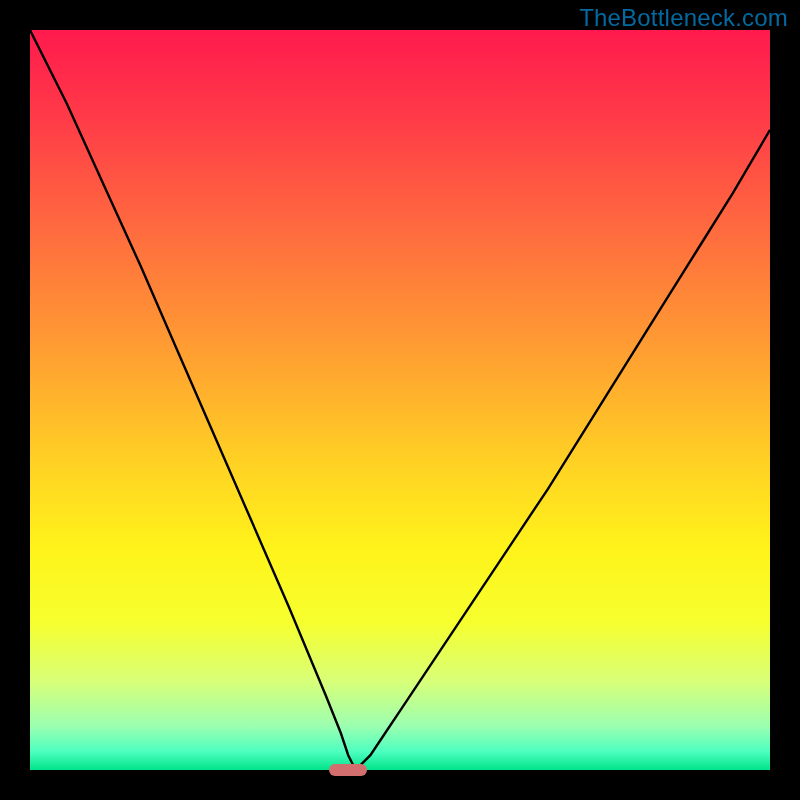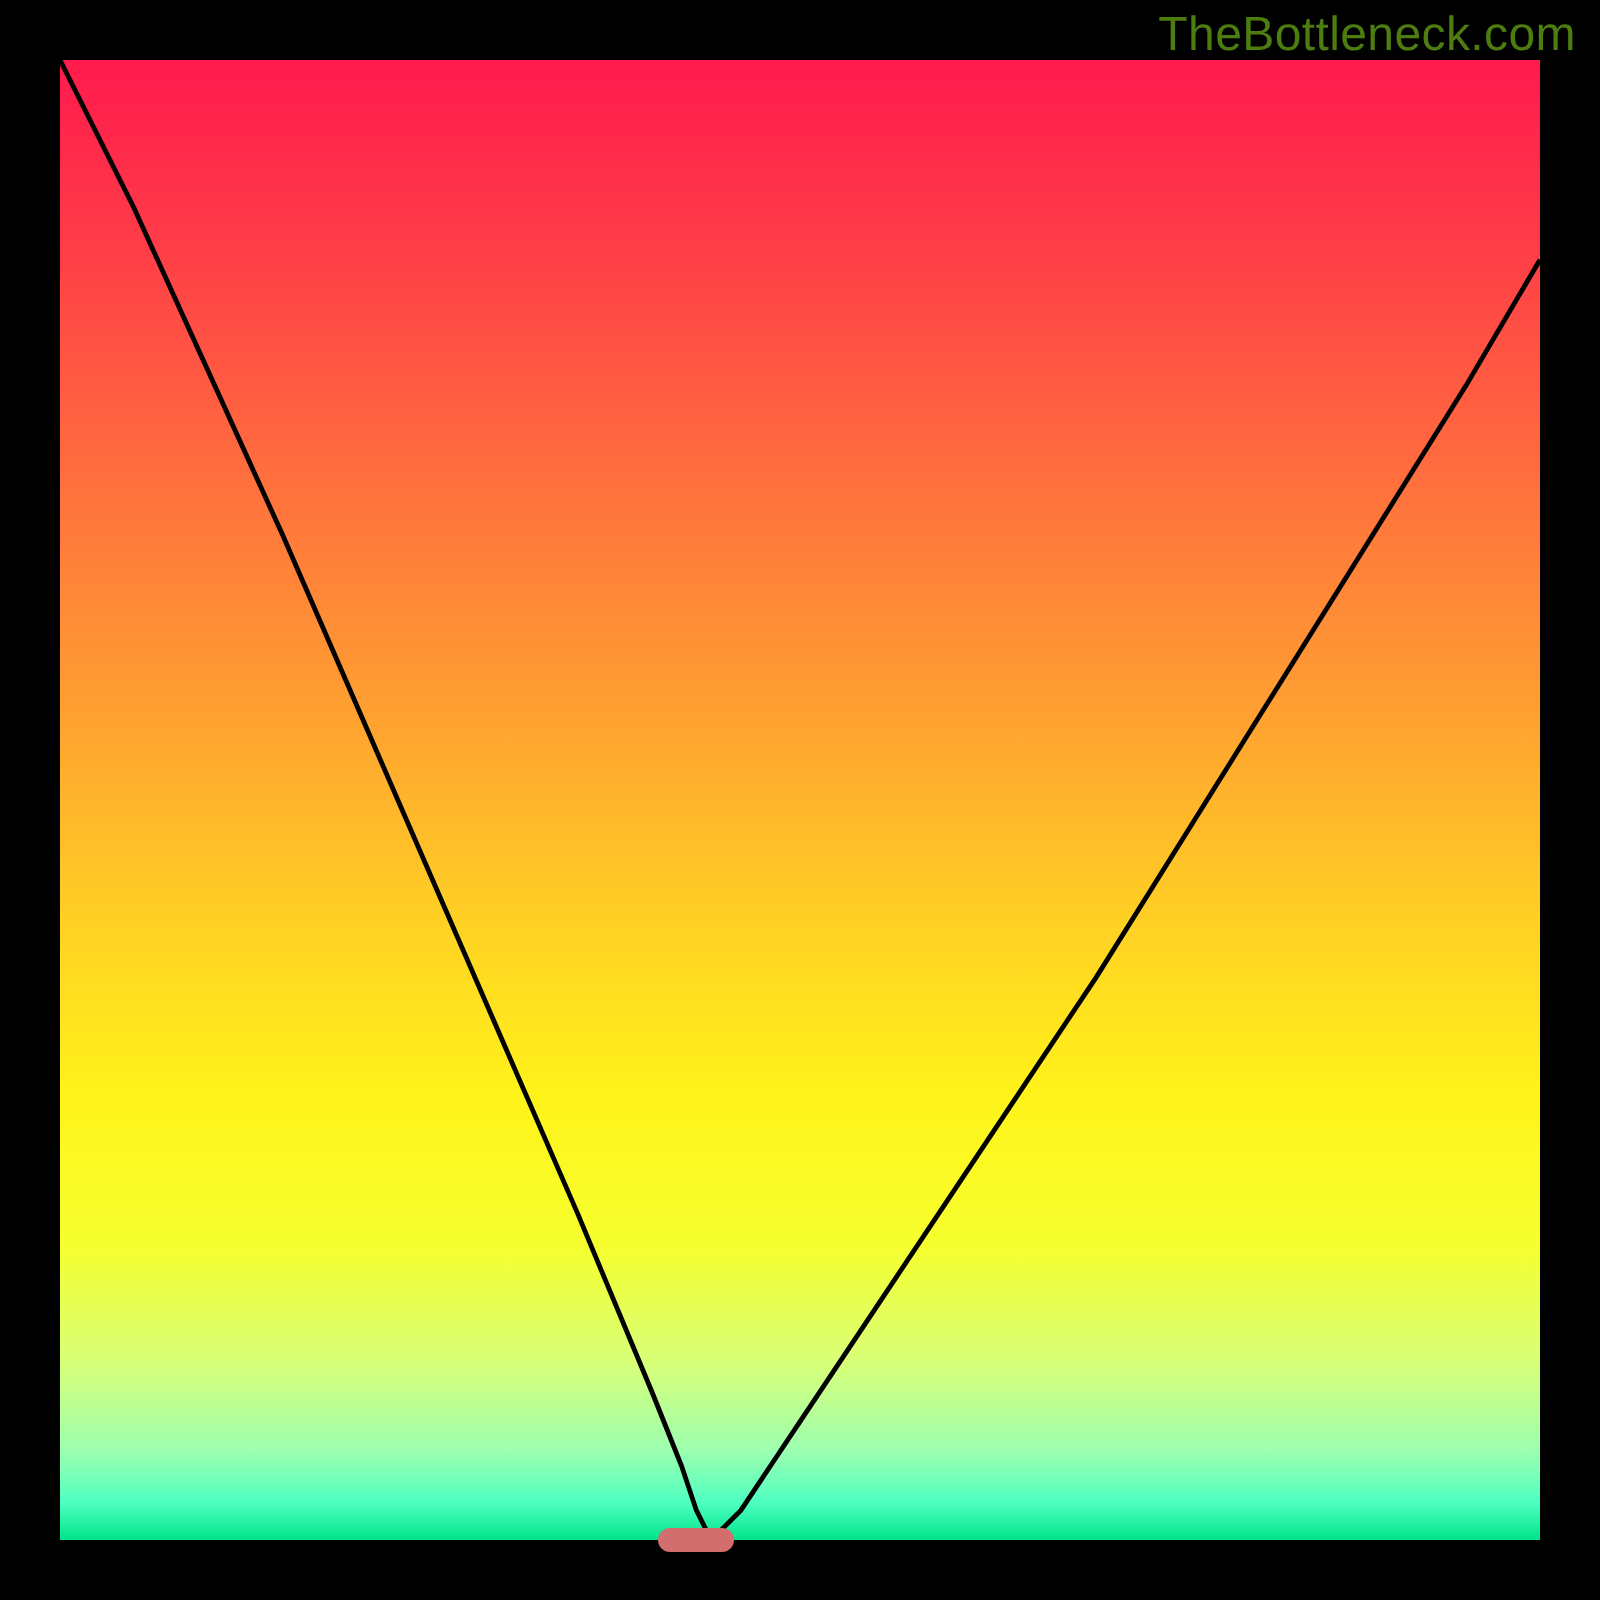--- a/index.html
+++ b/index.html
@@ -14,21 +14,21 @@
   .outer {
     position: relative;
     width: 800px;
     height: 800px;
     background: #000;
   }
   .watermark {
     position: absolute;
     top: 4px;
     right: 12px;
-    color: #4d7c0f;
+    color: #0369a1;
     font-size: 24px;
     font-weight: 500;
     letter-spacing: 0.2px;
     z-index: 5;
   }
   .plot-frame {
     position: absolute;
     left: 30px;
     top: 30px;
     width: 740px;

